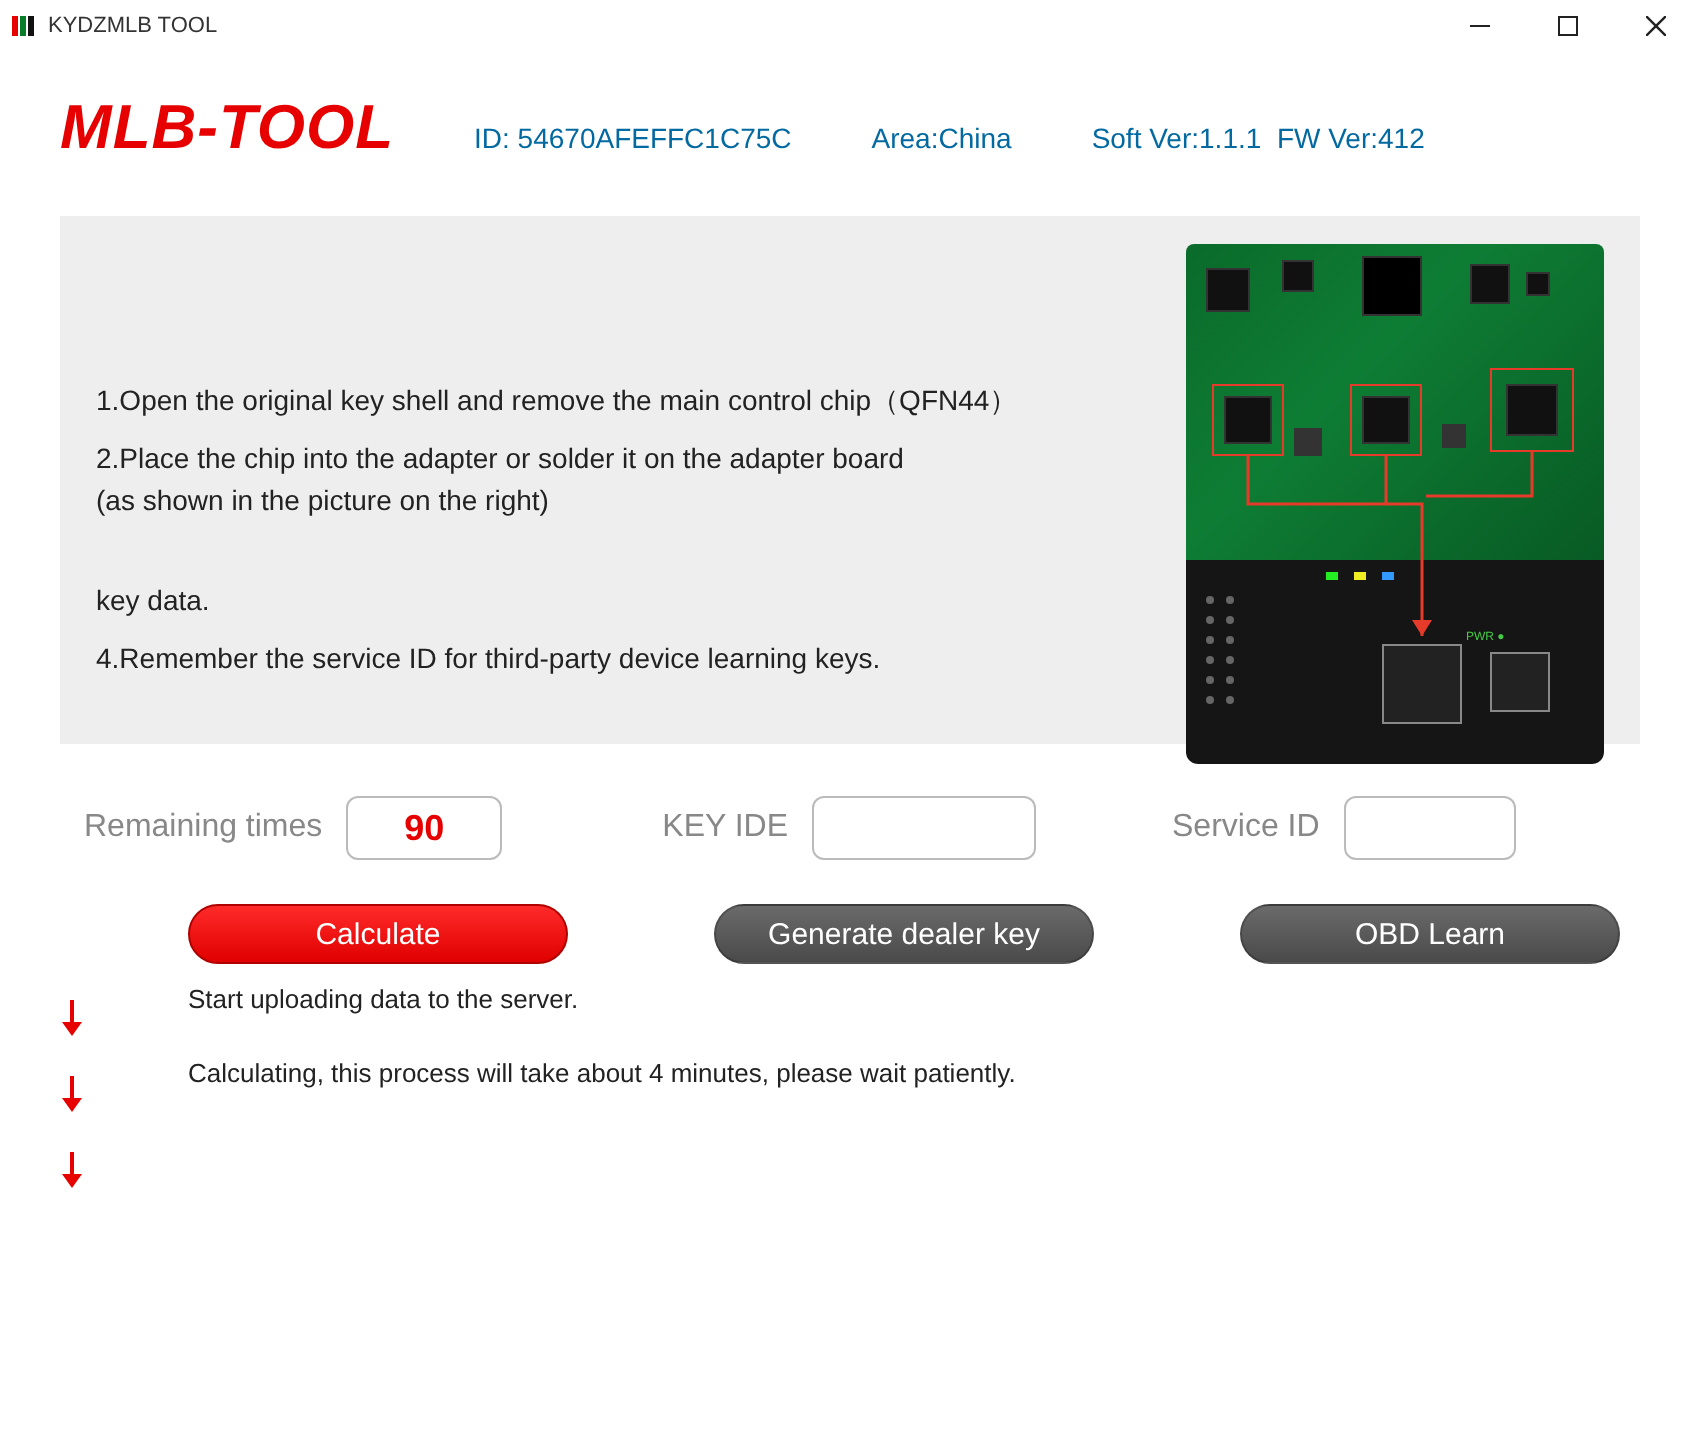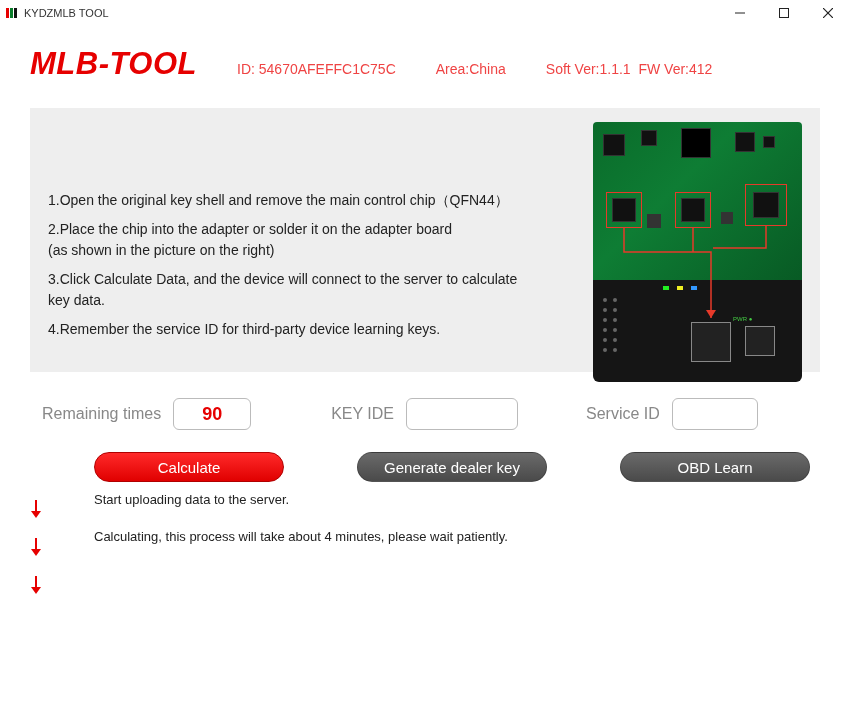--- a/index.html
+++ b/index.html
@@ -43,21 +43,21 @@
   .logo {
     font-size: 31px;
     font-weight: bold;
     font-style: italic;
     color: #e60000;
     letter-spacing: 0.5px;
     font-family: Arial, sans-serif;
   }
   .header-info {
     font-size: 14px;
-    color: #ef4444;
+    color: #0369a1;
   }
   .instruction-panel {
     margin: 16px 30px 0 30px;
     background: #eeeeee;
     padding: 14px 18px 18px 18px;
     display: flex;
     gap: 18px;
     height: 264px;
   }
   .instruction-text {
@@ -223,21 +223,21 @@
 </div>
 
 <div class="instruction-panel">
   <div class="instruction-text">
     <p>1.Open the original key shell and remove the main control chip（QFN44）</p>
     <p>
       <span>2.Place the chip into the adapter or solder it on the adapter board</span><br>
       <span>(as shown in the picture on the right)</span>
     </p>
     <p>
-      <span>3.Click Calculate Data, and the device will connect to the server to calculate</span><br>
+      <br>
       <span>key data.</span>
     </p>
     <p>4.Remember the service ID for third-party device learning keys.</p>
   </div>
   <div class="device-img">
     <div class="pcb-top">
       <div class="pcb-chip" style="left:10px;top:12px;width:22px;height:22px;"></div>
       <div class="pcb-chip" style="left:48px;top:8px;width:16px;height:16px;"></div>
       <div class="pcb-chip" style="left:88px;top:6px;width:30px;height:30px;background:#000;"></div>
       <div class="pcb-chip" style="left:142px;top:10px;width:20px;height:20px;"></div>

